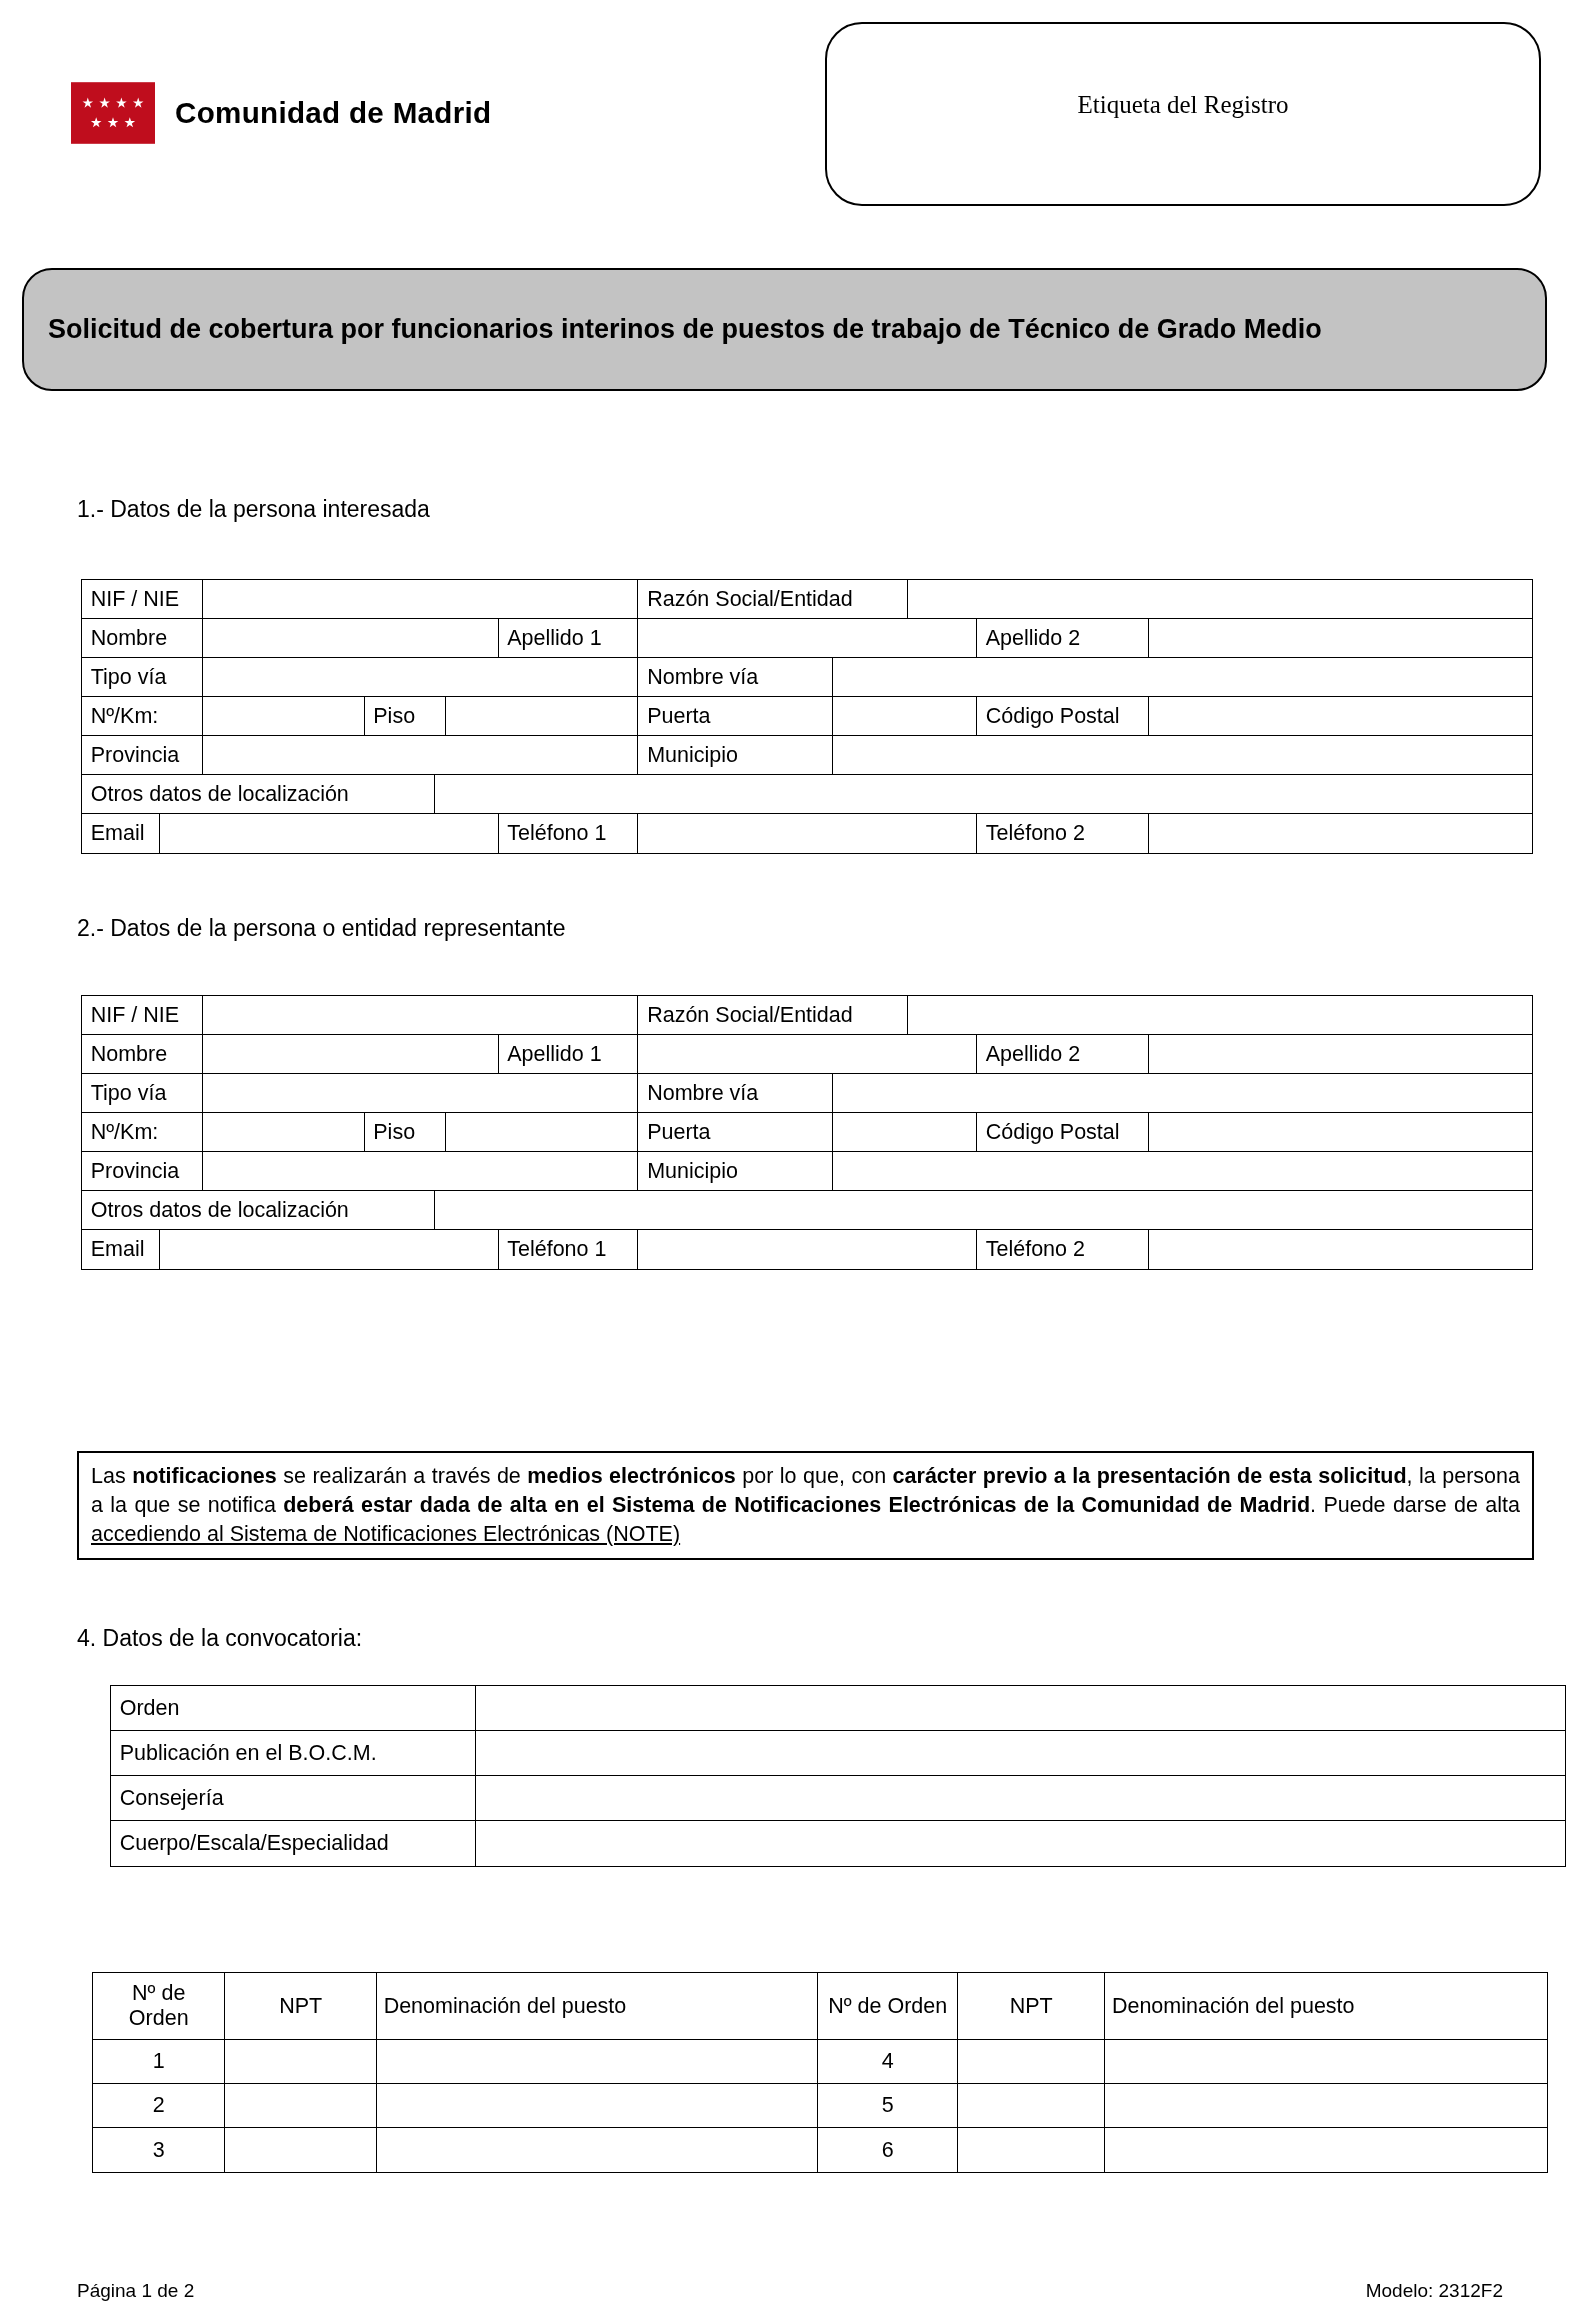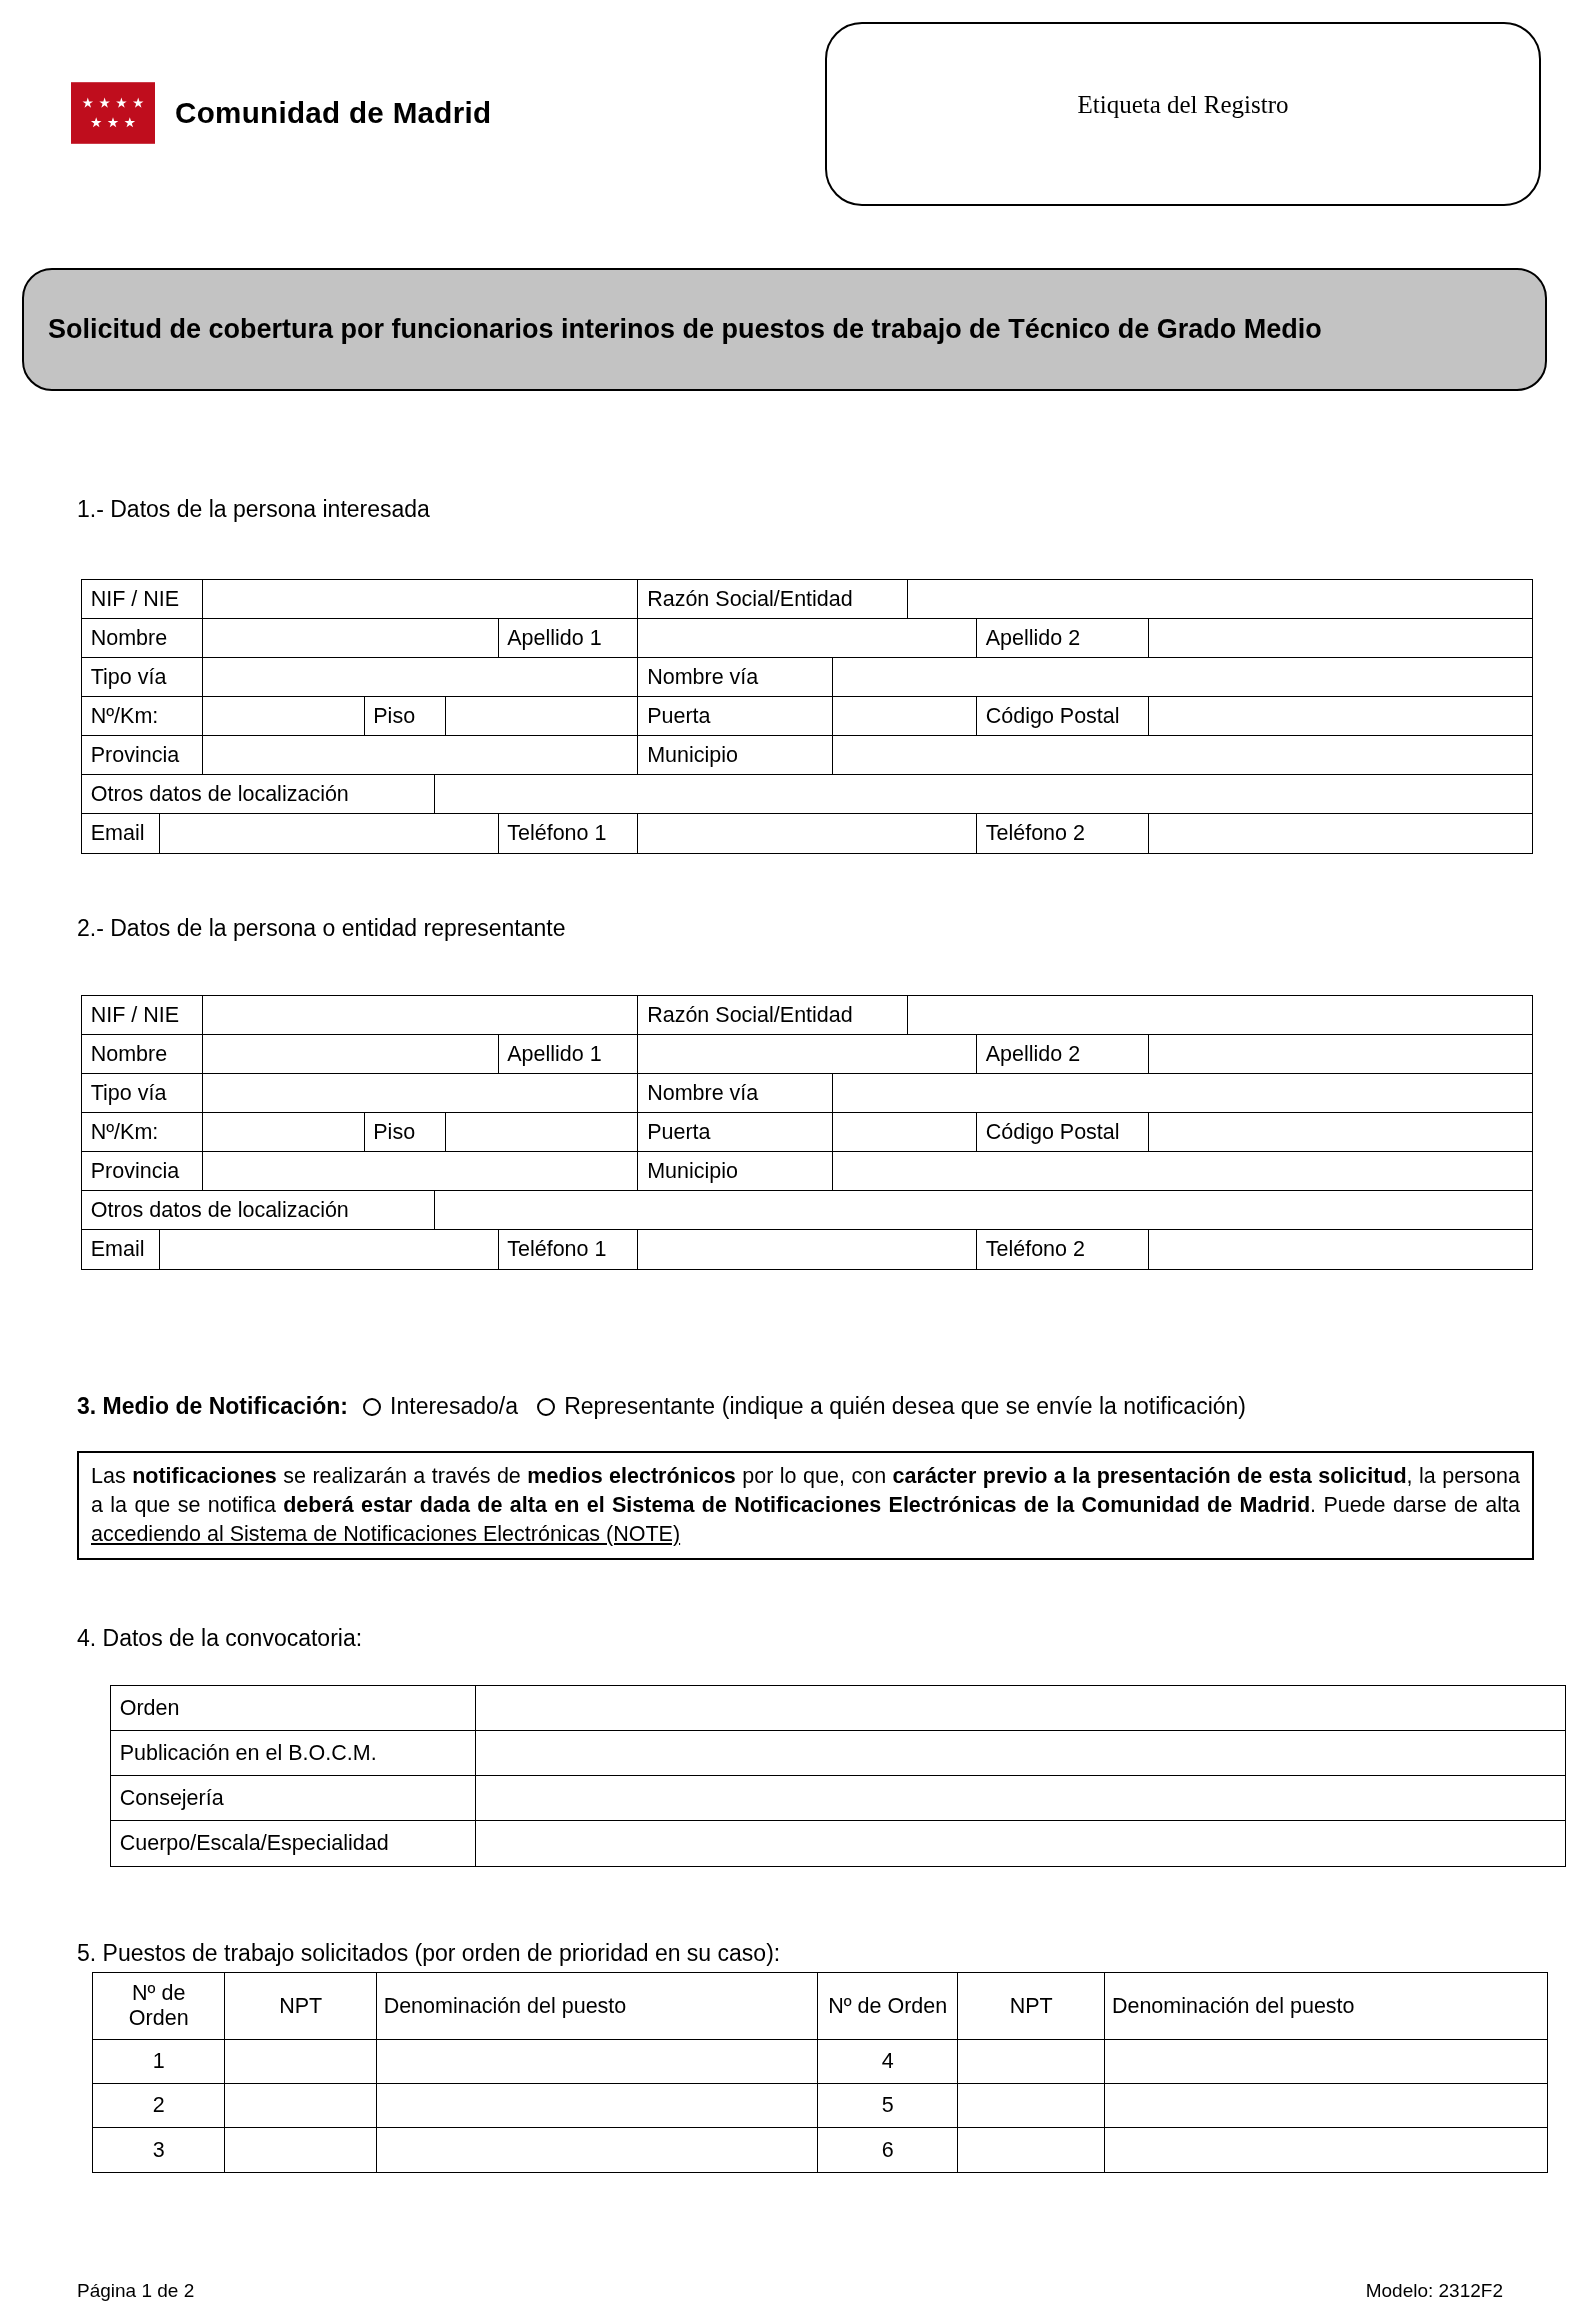--- a/index.html
+++ b/index.html
@@ -221,28 +221,20 @@
     <div class="frow">
       <div class="fcell" style="width:5.38%">Email</div>
       <div class="fcell" style="width:23.35%"></div>
       <div class="fcell" style="width:9.65%">Teléfono 1</div>
       <div class="fcell" style="width:23.35%"></div>
       <div class="fcell" style="width:11.87%">Teléfono 2</div>
       <div class="fcell grow"></div>
     </div>
   </div>
 
-  <div class="abs medio-row" style="left:77px; top:1392px; height:29.6px; gap:9.4px;">
-    <span class="bold">3. Medio de Notificación:</span>
-    <span class="radio" style="margin-left:5.4px;"></span>
-    <span>Interesado/a</span>
-    <span class="radio" style="margin-left:9.4px;"></span>
-    <span>Representante</span>
-    <span style="margin-left:-2.7px;">(indique a quién desea que se envíe la notificación)</span>
-  </div>
 
   <div class="abs notice" style="left:77px; top:1451px; width:1457px;">
     <span>Las </span><b>notificaciones</b><span> se realizarán a través de </span><b>medios electrónicos</b><span> por lo que, con </span><b>carácter previo a la presentación de esta solicitud</b><span>, la persona a la que se notifica </span><b>deberá estar dada de alta en el Sistema de Notificaciones Electrónicas de la Comunidad de Madrid</b><span>. Puede darse de alta </span><span class="lnk">accediendo al Sistema de Notificaciones Electrónicas (NOTE)</span>
   </div>
 
   <div class="abs sec-heading" style="left:77px; top:1625px;">4. Datos de la convocatoria:</div>
 
   <div class="abs t4" style="left:92px; top:1685px; width:1456px;">
     <div class="t4row">
       <div class="t4label">Orden</div>
@@ -255,21 +247,20 @@
     <div class="t4row">
       <div class="t4label">Consejería</div>
       <div class="t4input"></div>
     </div>
     <div class="t4row">
       <div class="t4label">Cuerpo/Escala/Especialidad</div>
       <div class="t4input"></div>
     </div>
   </div>
 
-  <div class="abs sec-heading" style="left:77px; top:1940px;">5.  Puestos de trabajo solicitados (por orden de prioridad en su caso):</div>
 
   <div class="abs t5" style="left:92px; top:1972px; width:1456px;">
     <div class="t5row head">
       <div class="t5cell" style="width:9.11%">Nº de Orden</div>
       <div class="t5cell" style="width:10.42%">NPT</div>
       <div class="t5cell denom-h" style="width:30.36%">Denominación del puesto</div>
       <div class="t5cell" style="width:9.61%">Nº de Orden</div>
       <div class="t5cell" style="width:10.12%">NPT</div>
       <div class="t5cell denom-h" style="flex:1 1 auto;">Denominación del puesto</div>
     </div>

